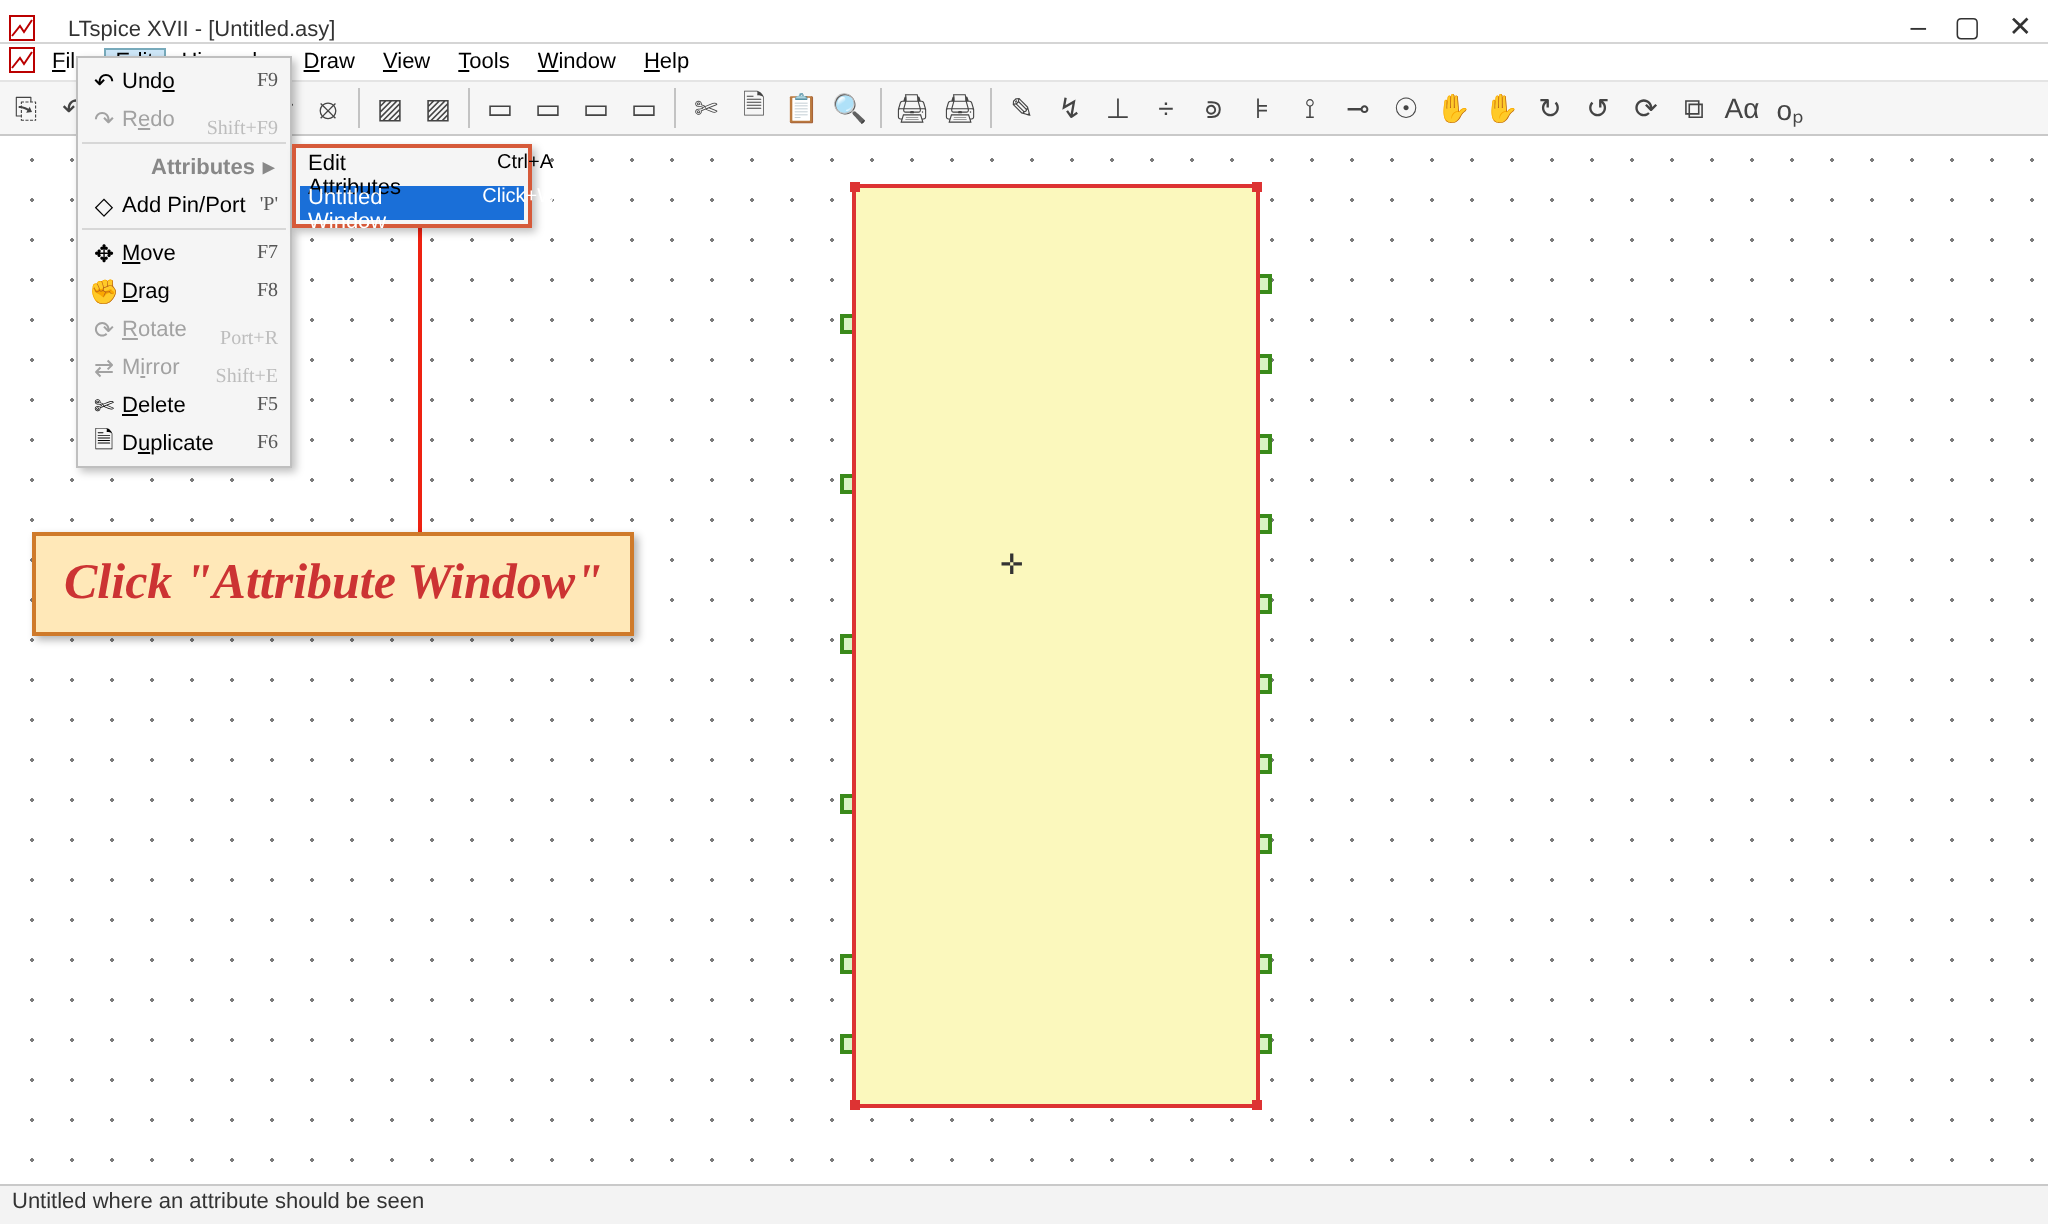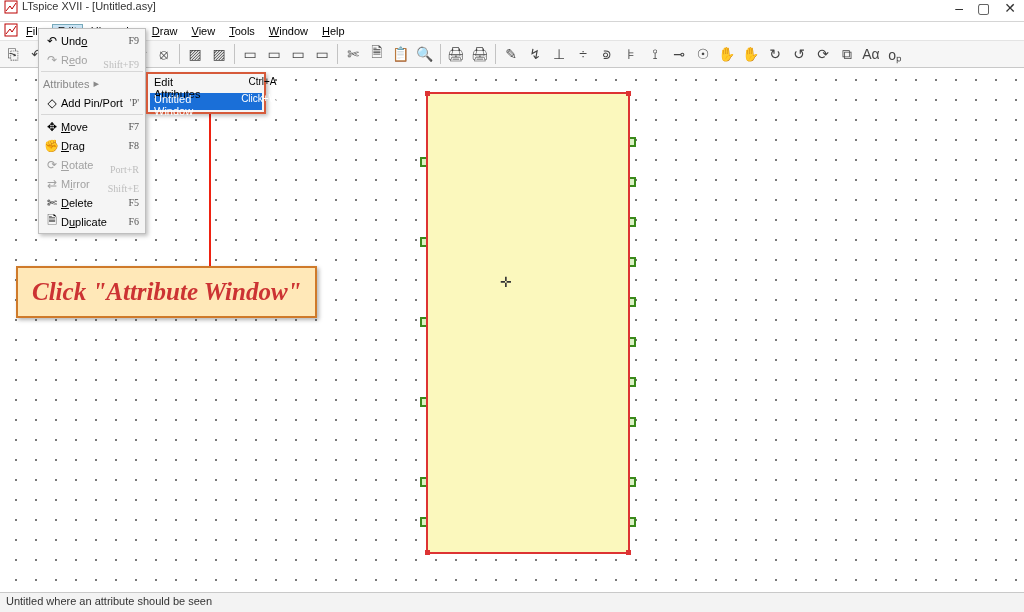--- a/index.html
+++ b/index.html
@@ -1,38 +1,38 @@
 <!DOCTYPE html>
 <html><head>
 <meta charset="utf-8">
 <style>
   * { box-sizing: border-box; margin:0; padding:0; font-family:"Segoe UI", Tahoma, sans-serif; }
   body { width:1024px; height:612px; background:#fff; overflow:hidden; position:relative; font-size:12px; }
-  .titlebar { height:22px; background:#fff; border-bottom:1px solid #d5d5d5; display:flex; align-items:flex-start; padding:0 4px; }
+  .titlebar { height:22px; background:#fff; border-bottom:1px solid #d5d5d5; display:flex; align-items:flex-end; padding:0 4px;gap:12px; }
   .titlebar .appicon { width:14px; height:14px; margin-right:4px; display:flex; align-items:center; justify-content:center; color:#b00;}
   .titlebar .title { flex:1; font-size:11px; color:#333; }
   .winbtns { display:flex; gap:14px; font-size:14px; color:#333; padding-right:4px;}
   .winbtns span { cursor:default; }
   .menubar { height:18px; display:flex; align-items:center; padding:0 4px; gap:2px; font-size:11px; color:#000; }
   .menubar .mitem { padding:1px 6px; }
   .menubar .mitem.active { background:#cde6f7; border:1px solid #7ab; padding:0 5px;}
   .mitem u { text-decoration:underline; }
   .toolbar { height:28px; border-top:1px solid #e4e4e4; border-bottom:1px solid #c9c9c9; display:flex; align-items:center; padding:0 2px; gap:2px; background:#f6f6f6;}
   .tbtn { width:22px; height:22px; display:flex; align-items:center; justify-content:center; font-size:14px; color:#444; border:1px solid transparent; }
   .tsep { width:1px; height:20px; background:#c3c3c3; margin:0 2px;}
   .canvas { position:absolute; left:0; top:68px; width:1024px; height:524px; background:#fff; }
   .dots { position:absolute; inset:0;
           background-image: radial-gradient(#7a7a7a 1px, transparent 1px);
           background-size:20px 20px;
           background-position:6px 2px; }
   .statusbar { position:absolute; left:0; bottom:0; width:1024px; height:20px; background:#f3f3f3; border-top:1px solid #c9c9c9; font-size:11px; padding:2px 6px; color:#333;}
   
   .menu-drop { position:absolute; left:38px; top:28px; width:108px; background:#f5f5f5; border:1px solid #bfbfbf; box-shadow:2px 2px 4px rgba(0,0,0,.25); z-index:20; font-size:11px; padding:2px;}
   .menu-drop .row { display:flex; align-items:center; height:19px; padding:0 4px 0 2px;}
-  .menu-drop .row.header { color:#888; justify-content:flex-start; padding-right:6px;}
+  .menu-drop .row.header { color:#888; justify-content:flex-end; padding-right:6px;font-weight:bold;}
   .menu-drop .row.disabled { color:#a2a2a2;}
   .menu-drop .ic { width:18px; display:flex; align-items:center; justify-content:center; font-size:12px;}
   .menu-drop .lbl { flex:1; }
   .menu-drop .sc { color:#555; font-size:10px;font-family:Liberation Serif, serif;}
   .menu-drop .row.disabled .sc { color:#bdbdbd;margin-top:10px;}
   .menu-drop hr { border:none; border-top:1px solid #d7d7d7; margin:2px 0;}
   
   .submenu { position:absolute; left:146px; top:72px; width:120px; border:2px solid #d65a3a; background:#f5f5f5; box-shadow:2px 2px 4px rgba(0,0,0,.25); z-index:21; font-size:11px; padding:2px;}
   .submenu .row { display:flex; align-items:flex-start; height:17px; padding:0 4px;}
   .submenu .row.sel { background:#1a6fd8; color:#fff;}

